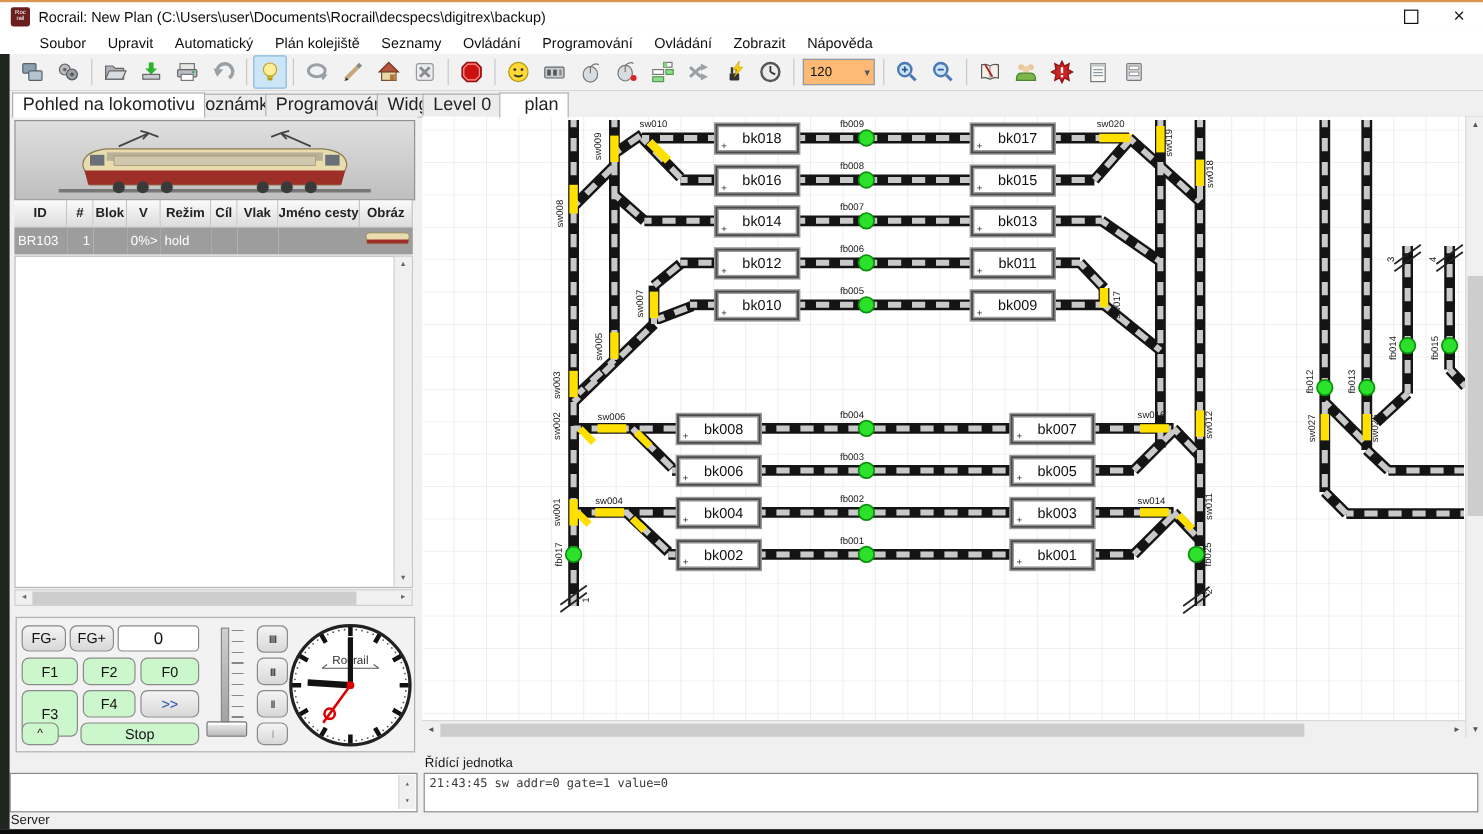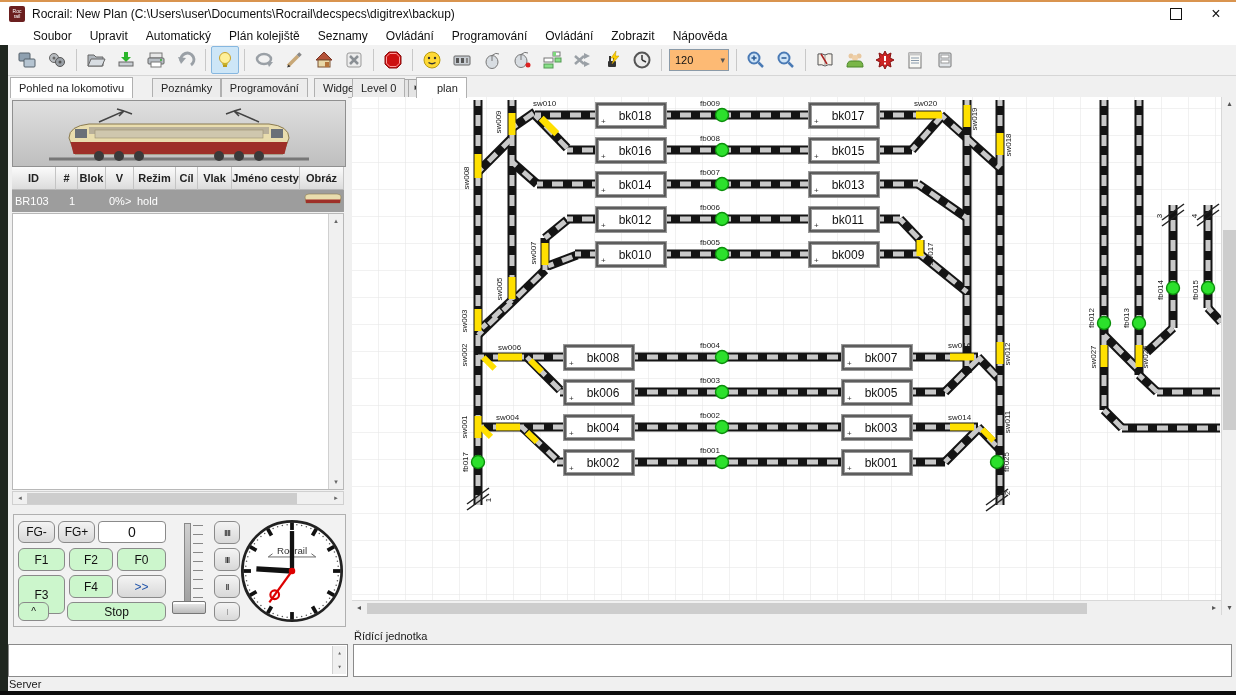--- a/index.html
+++ b/index.html
@@ -22,21 +22,21 @@
   .toolbar{left:8px;top:45px;width:1228px;height:31px;background:#f2f2f2;border-bottom:1px solid #d6d6d6;
            display:flex;align-items:center;padding-left:4px;box-sizing:border-box;}
   .tb-btn{width:26px;height:26px;margin:0 1px;display:flex;align-items:center;justify-content:center;border:1px solid transparent;border-radius:2px;}
   .tb-btn.selected{background:#cde6f7;border-color:#86b7e0;}
   .tb-sep{width:1px;height:22px;background:#c8c8c8;margin:0 4px;}
   .combo{width:58px;height:20px;background:#fdba74;border:1px solid #8a9aa8;display:flex;align-items:center;margin:0 3px;}
   .combo span{flex:1;padding-left:5px;font-size:11px;}
   .combo i{font-style:normal;font-size:9px;color:#555;padding-right:3px;}
   
   .tabrow{left:8px;top:76px;width:1228px;height:21px;background:#f0f0f0;border-bottom:1px solid #b4b4b4;}
-  .tab{position:absolute;top:2px;height:18px;line-height:18px;padding:0 8px;font-size:11px;background:#ececec;
+  .tab{position:absolute;top:2px;height:18px;line-height:18px;padding:0 8px;font-size:15px;background:#ececec;
        border:1px solid #b0b0b0;border-bottom:none;color:#222;white-space:nowrap;}
   .tab.active{background:#fff;top:1px;height:20px;line-height:20px;z-index:2;}
   .tab-arrow{position:absolute;top:3px;width:16px;height:17px;background:#e4e4e4;border:1px solid #a8a8a8;
              font-size:8px;text-align:center;line-height:16px;color:#333;}
   
   .left-panel{left:8px;top:97px;width:340px;height:533px;background:#f0f0f0;}
   .loco-box{position:absolute;left:4px;top:3px;width:332px;height:65px;background:linear-gradient(#dfdfdf,#bfbfbf);
             border:1px solid #909090;display:flex;align-items:center;justify-content:center;}
   .loco-table{position:absolute;left:4px;top:70px;width:332px;}
   .th-row,.td-row{display:flex;width:332px;}
@@ -844,18 +844,18 @@
   </div>
 
   <div class="log-title" style="left:9px;top:630px;margin-top:48px;">Server</div>
   <div class="log-box" style="left:8px;top:644px;width:340px;height:33px;" id="serverlog">
     <div class="log-scroll">
       <div class="scroll-arrow" style="top:0;">▴</div>
       <div class="scroll-arrow" style="bottom:0;">▾</div>
     </div>
   </div>
   <div class="log-title" style="left:354px;top:630px;">Řídící jednotka</div>
-  <div class="log-box" style="left:353px;top:644px;width:879px;height:33px;" id="cslog"></div>
+  <div class="log-box" style="left:353px;top:644px;width:879px;height:33px;" id="cslog"><div>21:43:45 sw addr=0 gate=1 value=0</div></div>
 
 
   <div class="abs left-dark"></div>
   <div class="abs bottom-black"></div>
 </div>
 
 </body></html>

